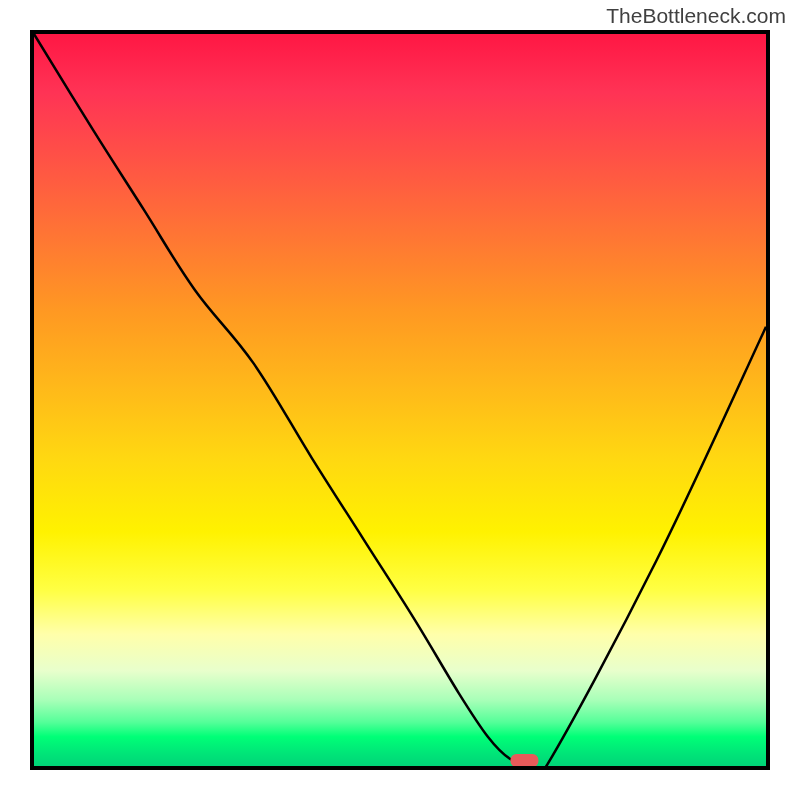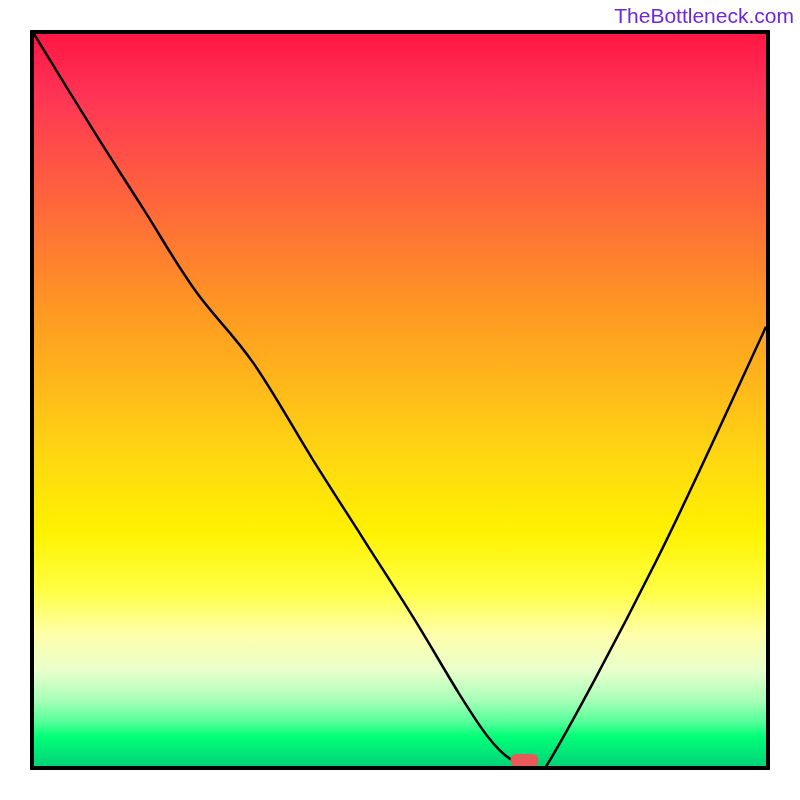--- a/index.html
+++ b/index.html
@@ -7,22 +7,22 @@
     width: 800px;
     height: 800px;
     background: #ffffff;
     font-family: Arial, sans-serif;
     position: relative;
     overflow: hidden;
   }
   .attribution {
     position: absolute;
     top: 4px;
-    right: 6px;
-    color: #6d28d9;
+    right: 14px;
+    color: #404040;
     font-size: 21px;
     font-weight: normal;
     z-index: 10;
   }
   .chart-container {
     position: absolute;
     top: 30px;
     left: 30px;
     width: 740px;
     height: 740px;

